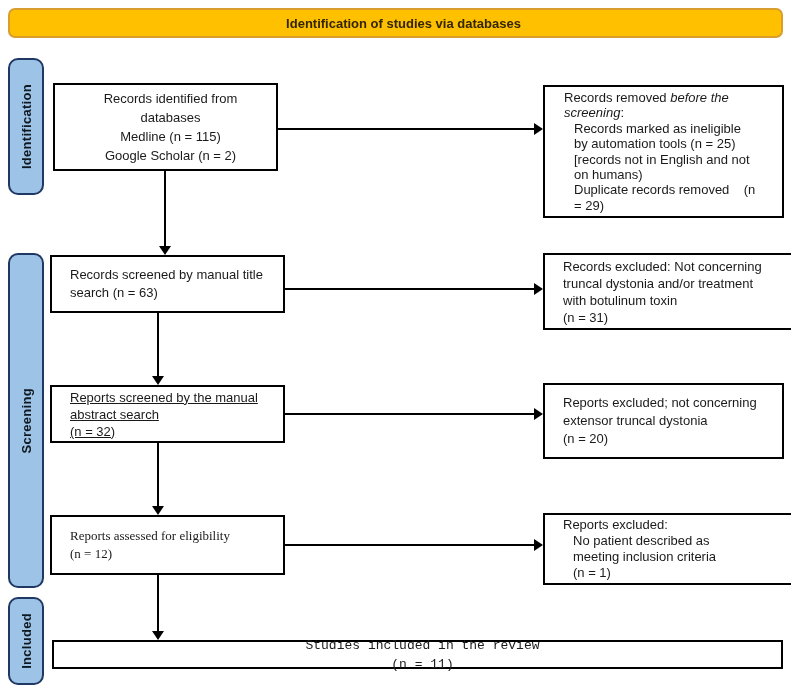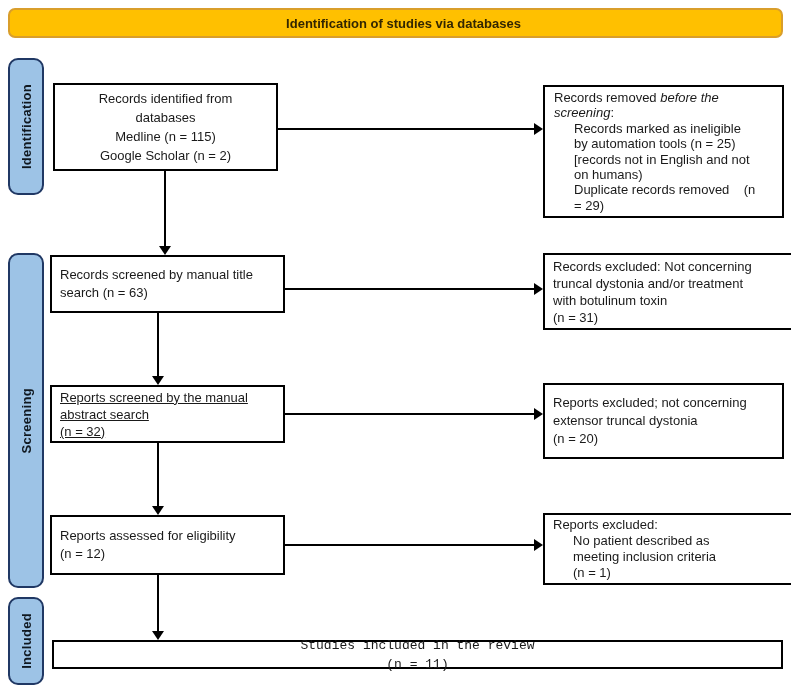--- a/index.html
+++ b/index.html
@@ -29,31 +29,31 @@
   #stage-screening      { top:253px; height:335px; }
   #stage-included       { top:597px; height:88px;  }
 
   
   .fbox {
     position:absolute; background:#ffffff; border:2px solid #000000;
     box-sizing:border-box; font-size:13px; line-height:18px;
   }
   .fbox.center { display:flex; flex-direction:column; justify-content:center; text-align:center; }
   .fbox.left   { display:flex; flex-direction:column; justify-content:center; padding:4px 8px; }
-  .line { white-space:pre-wrap; }
+  .line { white-space:pre-wrap;margin-left:10px; }
   .indent { margin-left:20px; }
 
   #box-records-identified { left:53px;  top:83px;  width:225px; height:88px;  line-height:19px; }
   #box-records-removed    { left:543px; top:85px;  width:241px; height:133px;
                             padding:3px 9px; line-height:15.4px; justify-content:flex-start; }
   #box-records-screened   { left:50px;  top:255px; width:235px; height:58px; }
   #box-records-excluded   { left:543px; top:253px; width:277px; height:77px; line-height:17px; }
   #box-reports-screened   { left:50px;  top:385px; width:235px; height:58px; line-height:17px; padding:2px 8px;text-decoration:underline; }
   #box-reports-excluded-abstract { left:543px; top:383px; width:241px; height:76px; }
-  #box-reports-assessed   { left:50px;  top:515px; width:235px; height:60px; }
+  #box-reports-assessed   { left:50px;  top:515px; width:235px; height:60px;font-family:Liberation Serif, serif; }
   #box-reports-excluded-eligibility { left:543px; top:513px; width:265px; height:72px; line-height:16px; }
   #box-studies-included   { left:52px;  top:640px; width:731px; height:29px; line-height:19px;font-family:Liberation Mono, monospace; }
 
   
   .shaft-v { position:absolute; width:2px;  background:#000; }
   .shaft-h { position:absolute; height:2px; background:#000; }
   .head-down {
     position:absolute; width:0; height:0;
     border-left:6px solid transparent; border-right:6px solid transparent;
     border-top:9px solid #000;

